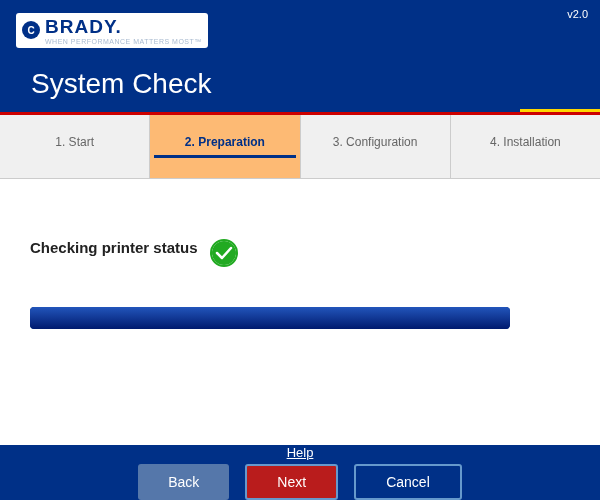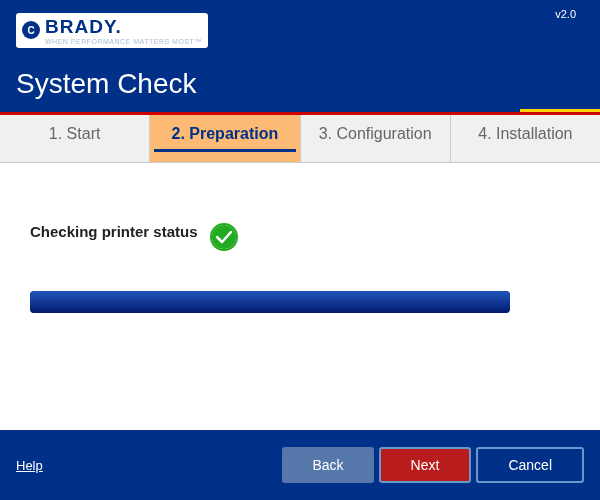--- a/index.html
+++ b/index.html
@@ -62,21 +62,21 @@
 
     .logo-tagline {
       color: #aabbd0;
       font-size: 7px;
       display: block;
       letter-spacing: 0.5px;
     }
 
     .version {
       position: absolute;
-      right: 24px;
+      right: 12px;
       top: 8px;
       color: #fff;
       font-size: 11px;
     }
 
     
     .title-bar {
       background: #003087;
       padding: 8px 16px 12px 16px;
       border-bottom: 3px solid #CC0000;
@@ -90,34 +90,35 @@
       right: 0;
       width: 80px;
       height: 3px;
       background: #FFD700;
     }
 
     .page-title {
       color: #fff;
       font-size: 28px;
       font-weight: 300;
+      margin-left: 15px;
     }
 
     
     .steps-nav {
       background: #f0f0f0;
       display: flex;
       border-bottom: 1px solid #ccc;
     }
 
     .step-item {
       flex: 1;
       text-align: center;
-      padding: 10px 4px;
-      font-size: 16px;
+      padding: 20px 4px;
+      font-size: 12px;
       color: #666;
       border-right: 1px solid #ccc;
       cursor: default;
     }
 
     .step-item:last-child {
       border-right: none;
     }
 
     .step-item.active {
@@ -175,38 +176,39 @@
       width: 100%;
       border-radius: 4px;
     }
 
     
     .footer {
       position: absolute;
       bottom: 0;
       left: 0;
       right: 0;
-      height: 70px;
+      height: 55px;
       background: #003087;
       display: flex;
       align-items: center;
       padding: 0 16px;
+      flex-direction: column;
     }
 
     .help-link {
       color: #fff;
       font-size: 13px;
       text-decoration: underline;
       cursor: pointer;
       flex: 1;
     }
 
     .footer-buttons {
       display: flex;
-      gap: 5px;
+      gap: 16px;
     }
 
     .btn {
       padding: 8px 30px;
       font-size: 14px;
       border: none;
       border-radius: 3px;
       cursor: pointer;
       font-weight: 500;
     }

